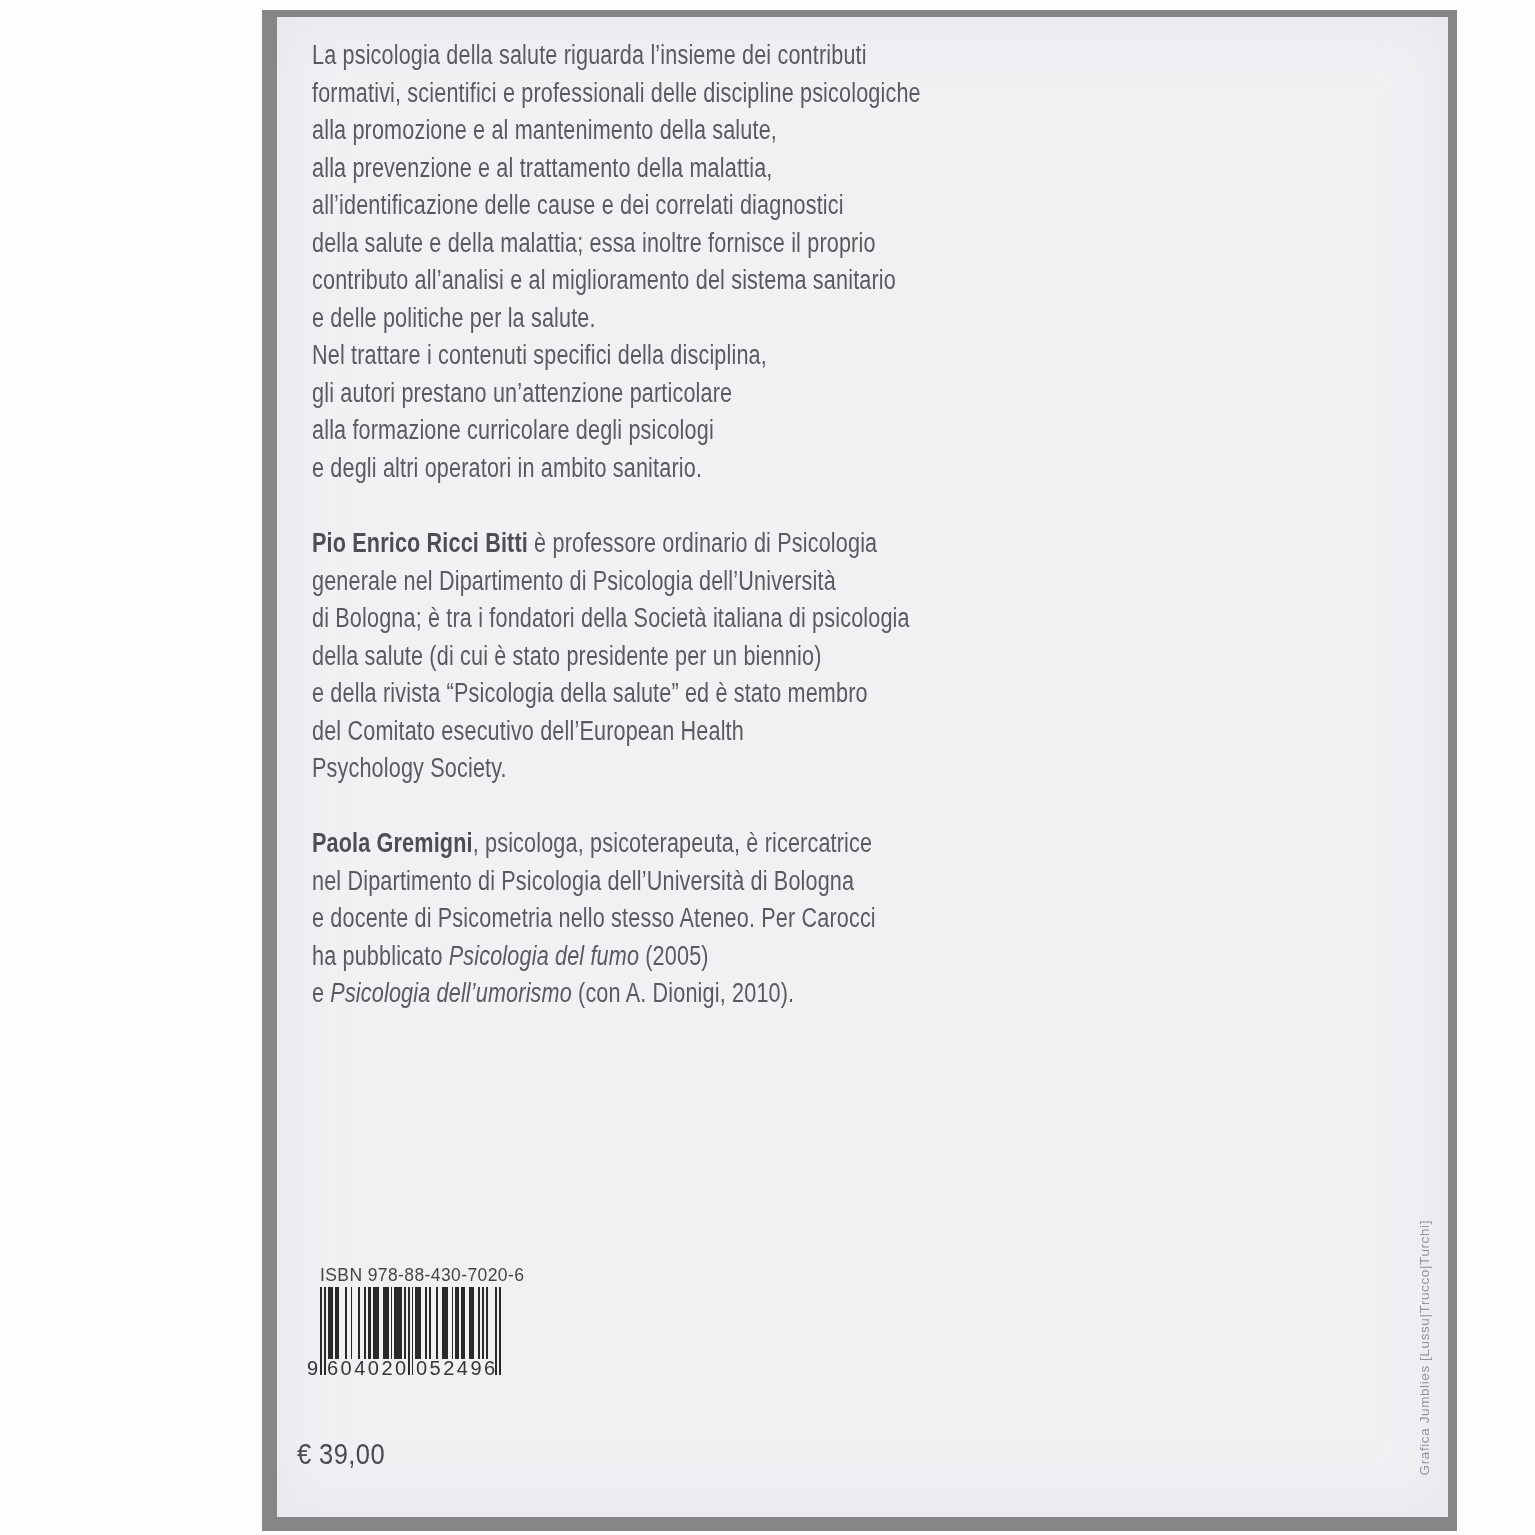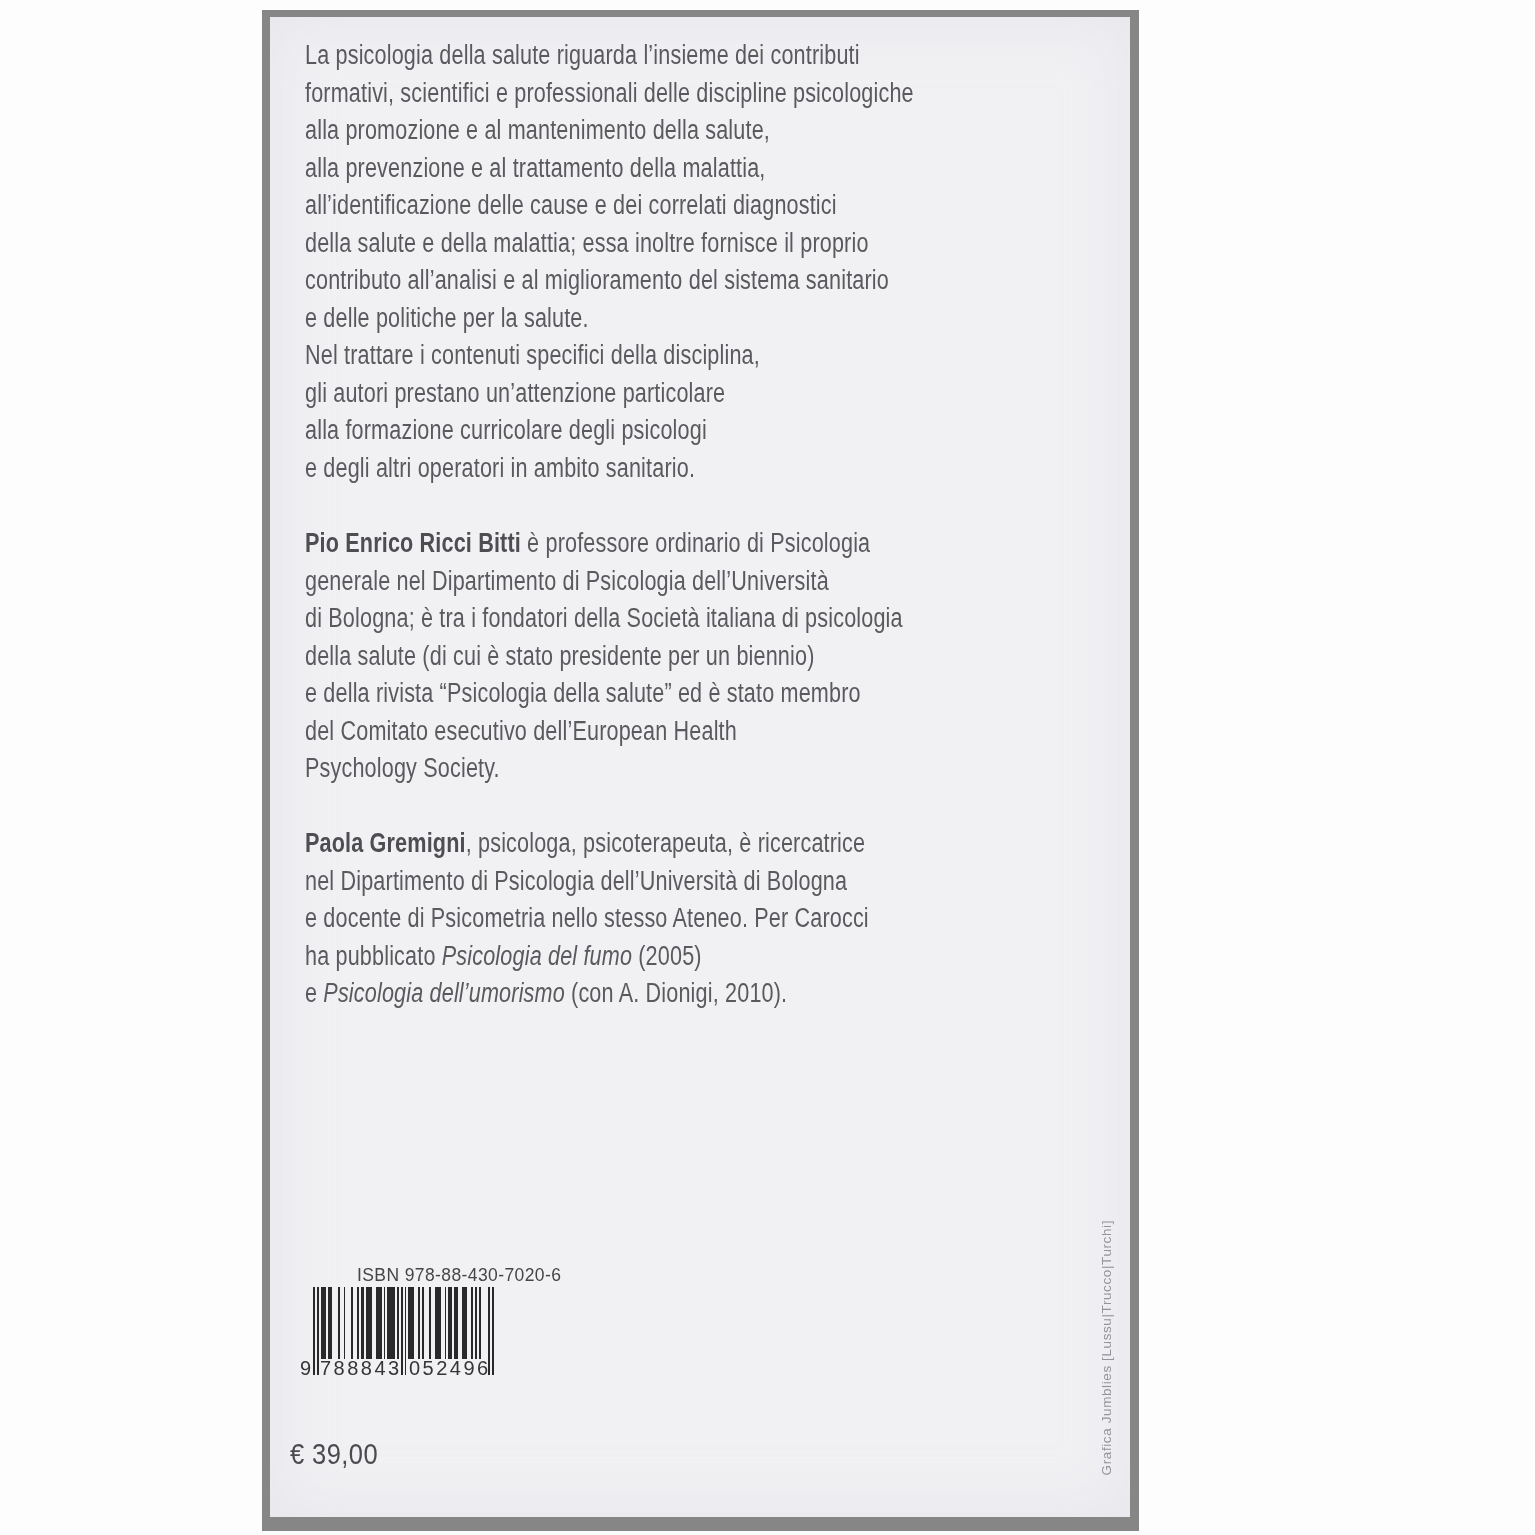--- a/index.html
+++ b/index.html
@@ -5,24 +5,24 @@
   html,body{margin:0;padding:0;}
   body{
     width:1535px;height:1535px;
     background:#fdfdfd;
     font-family:"Liberation Sans", sans-serif;
     overflow:hidden;
     position:relative;
   }
   .cover{
     position:absolute;left:262px;top:10px;
-    width:877px;height:1521px;
+    width:1195px;height:1521px;
     background:#868686;
     box-sizing:border-box;
-    padding:7px 9px 14px 8px;
+    padding:7px 9px 14px 15px;
   }
   .cover-inner{
     position:relative;
     width:100%;height:100%;
     background:#f1f0f3;
     box-shadow:inset 0 0 60px rgba(220,220,228,0.5);
   }
   .para{
     position:absolute;left:35px;margin:0;
     white-space:pre;
@@ -34,21 +34,20 @@
   }
   .para .bold{font-weight:bold;color:#4e4e52;}
   .para .italic{font-style:italic;}
   #intro{top:20px;}
   #bio1{top:508px;}
   #bio2{top:808px;}
   .isbn-label{
     position:absolute;left:43px;top:1248px;
     font-size:17.5px;letter-spacing:0.4px;
     color:#454548;
-    margin-left:44px;
   }
   .barcode{
     position:absolute;left:43px;top:1270px;
     width:181px;height:95px;
   }
   .bars{
     display:flex;align-items:flex-start;
     width:100%;height:88px;
   }
   .bc-m{flex:1 0 auto;height:72px;}
@@ -204,21 +203,21 @@
           <div class="bc-m on"></div>
           <div class="bc-m"></div>
           <div class="bc-m"></div>
           <div class="bc-m"></div>
           <div class="bc-m"></div>
           <div class="bc-m on guard"></div>
           <div class="bc-m guard"></div>
           <div class="bc-m on guard"></div>
         </div>
       <span class="bc-digit bc-first">9</span>
-      <span class="bc-digit bc-left">788843</span>
+      <span class="bc-digit bc-left">604020</span>
       <span class="bc-digit bc-right">052496</span>
     </div>
 
     <div class="price">€ 39,00</div>
 
     <div class="credit">Grafica Jumblies [Lussu|Trucco|Turchi]</div>
 
   </div>
 </div>
 

